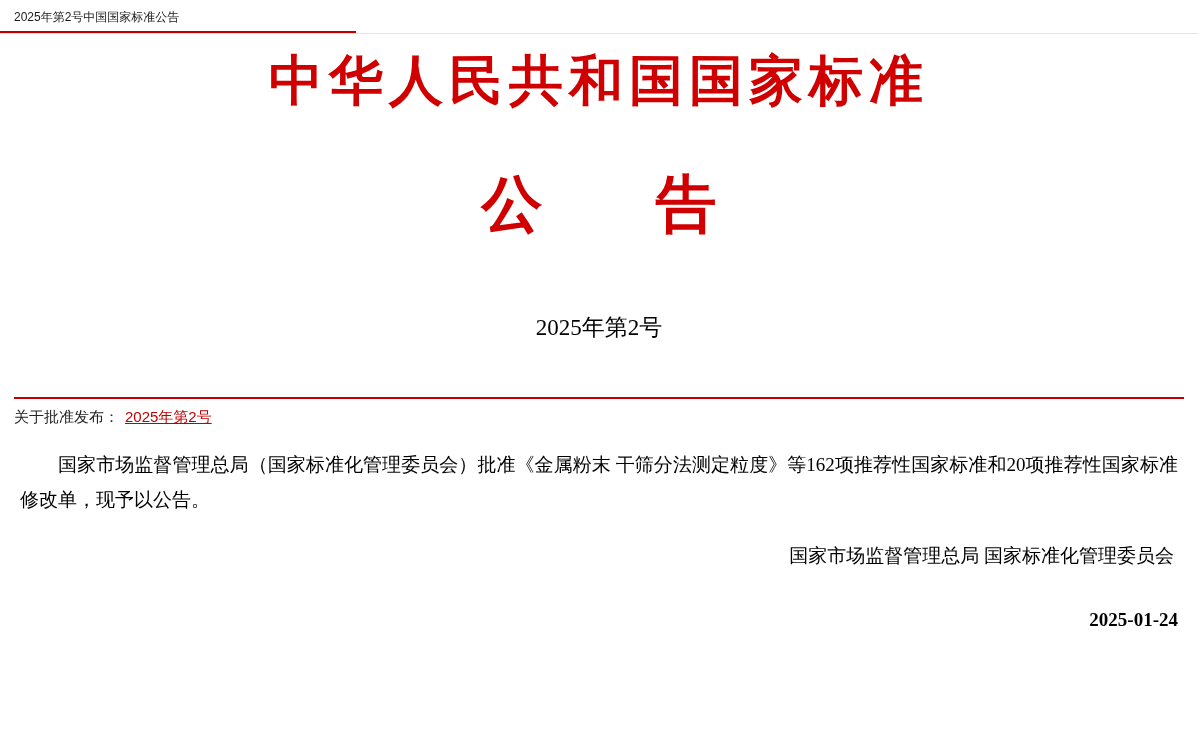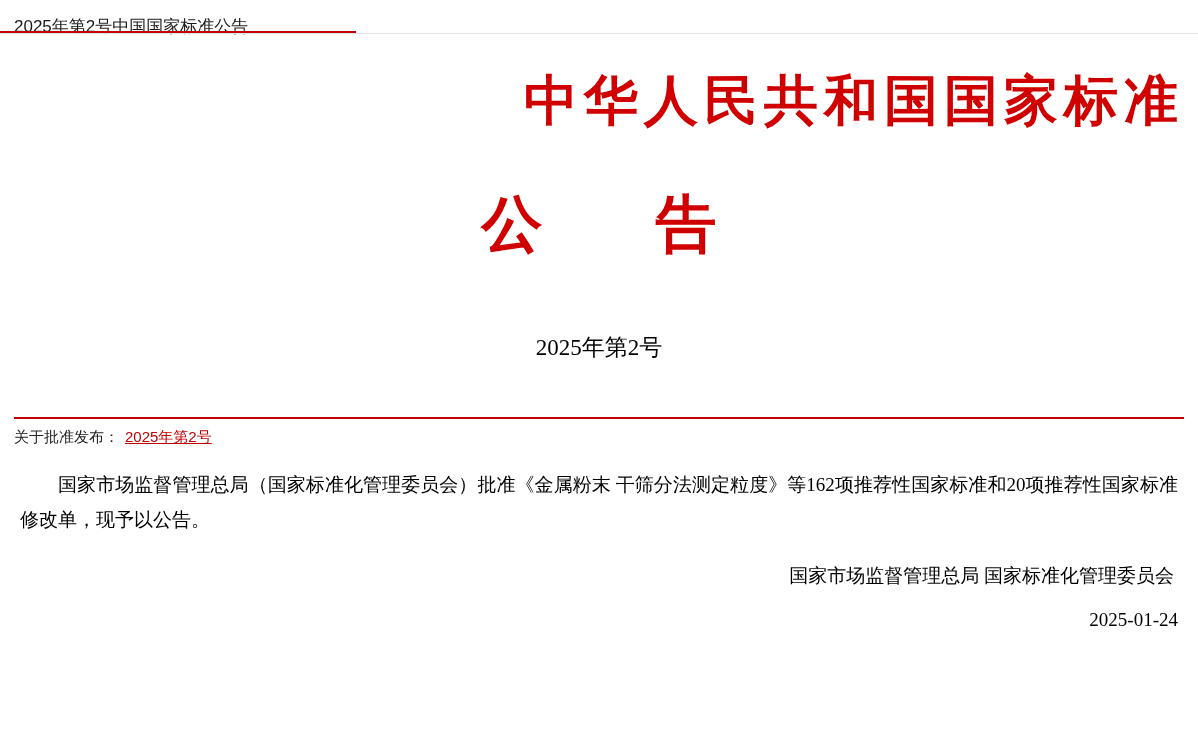--- a/index.html
+++ b/index.html
@@ -18,26 +18,26 @@
 
   
   .tabbar {
     position: relative;
     height: 32px;
     width: 100%;
   }
   .tab {
     position: absolute;
     left: 0;
-    top: 11px;
+    top: 2px;
     height: 31px;
     line-height: 31px;
     padding: 0 14px 0 14px;
     font-family: "Liberation Sans", "DejaVu Sans", sans-serif;
-    font-size: 17px;
+    font-size: 12px;
     color: #1a1a1a;
     white-space: nowrap;
     background: #ffffff;
   }
   .tab-underline {
     position: absolute;
     left: 0;
     top: 31px;
     height: 3px;
     background: #c00000;
@@ -50,27 +50,27 @@
     height: 1px;
     background: #e3e3e3;
   }
 
   
   .doc {
     position: relative;
     padding: 0 14px;
   }
   .main-title {
-    text-align: right;
+    text-align: center;
     color: #d00000;
     font-family: "Liberation Serif", "DejaVu Serif", serif;
     font-weight: bold;
     font-size: 54px;
     letter-spacing: 6px;
-    margin-top: 36px;
+    margin-top: 16px;
     line-height: 1.25;
     white-space: nowrap;
   }
   .sub-title {
     text-align: center;
     color: #d00000;
     font-family: "Liberation Serif", "DejaVu Serif", serif;
     font-weight: bold;
     font-size: 61px;
     letter-spacing: 26px;
@@ -123,24 +123,25 @@
     text-indent: 2em;
     padding: 0 6px;
   }
   .signature {
     margin-top: 26px;
     text-align: right;
     font-size: 19px;
     padding-right: 10px;
   }
   .date {
-    margin-top: 20px;
+    margin-top: 40px;
     text-align: right;
     font-size: 19px;
     padding-right: 6px;
+    font-weight: bold;
   }
 </style>
 </head>
 <body>
 
 <div class="tabbar">
   <div class="tab">2025年第2号中国国家标准公告</div>
   <div class="tab-underline" style="width:356px"></div>
   <div class="tabbar-rule"></div>
 </div>

